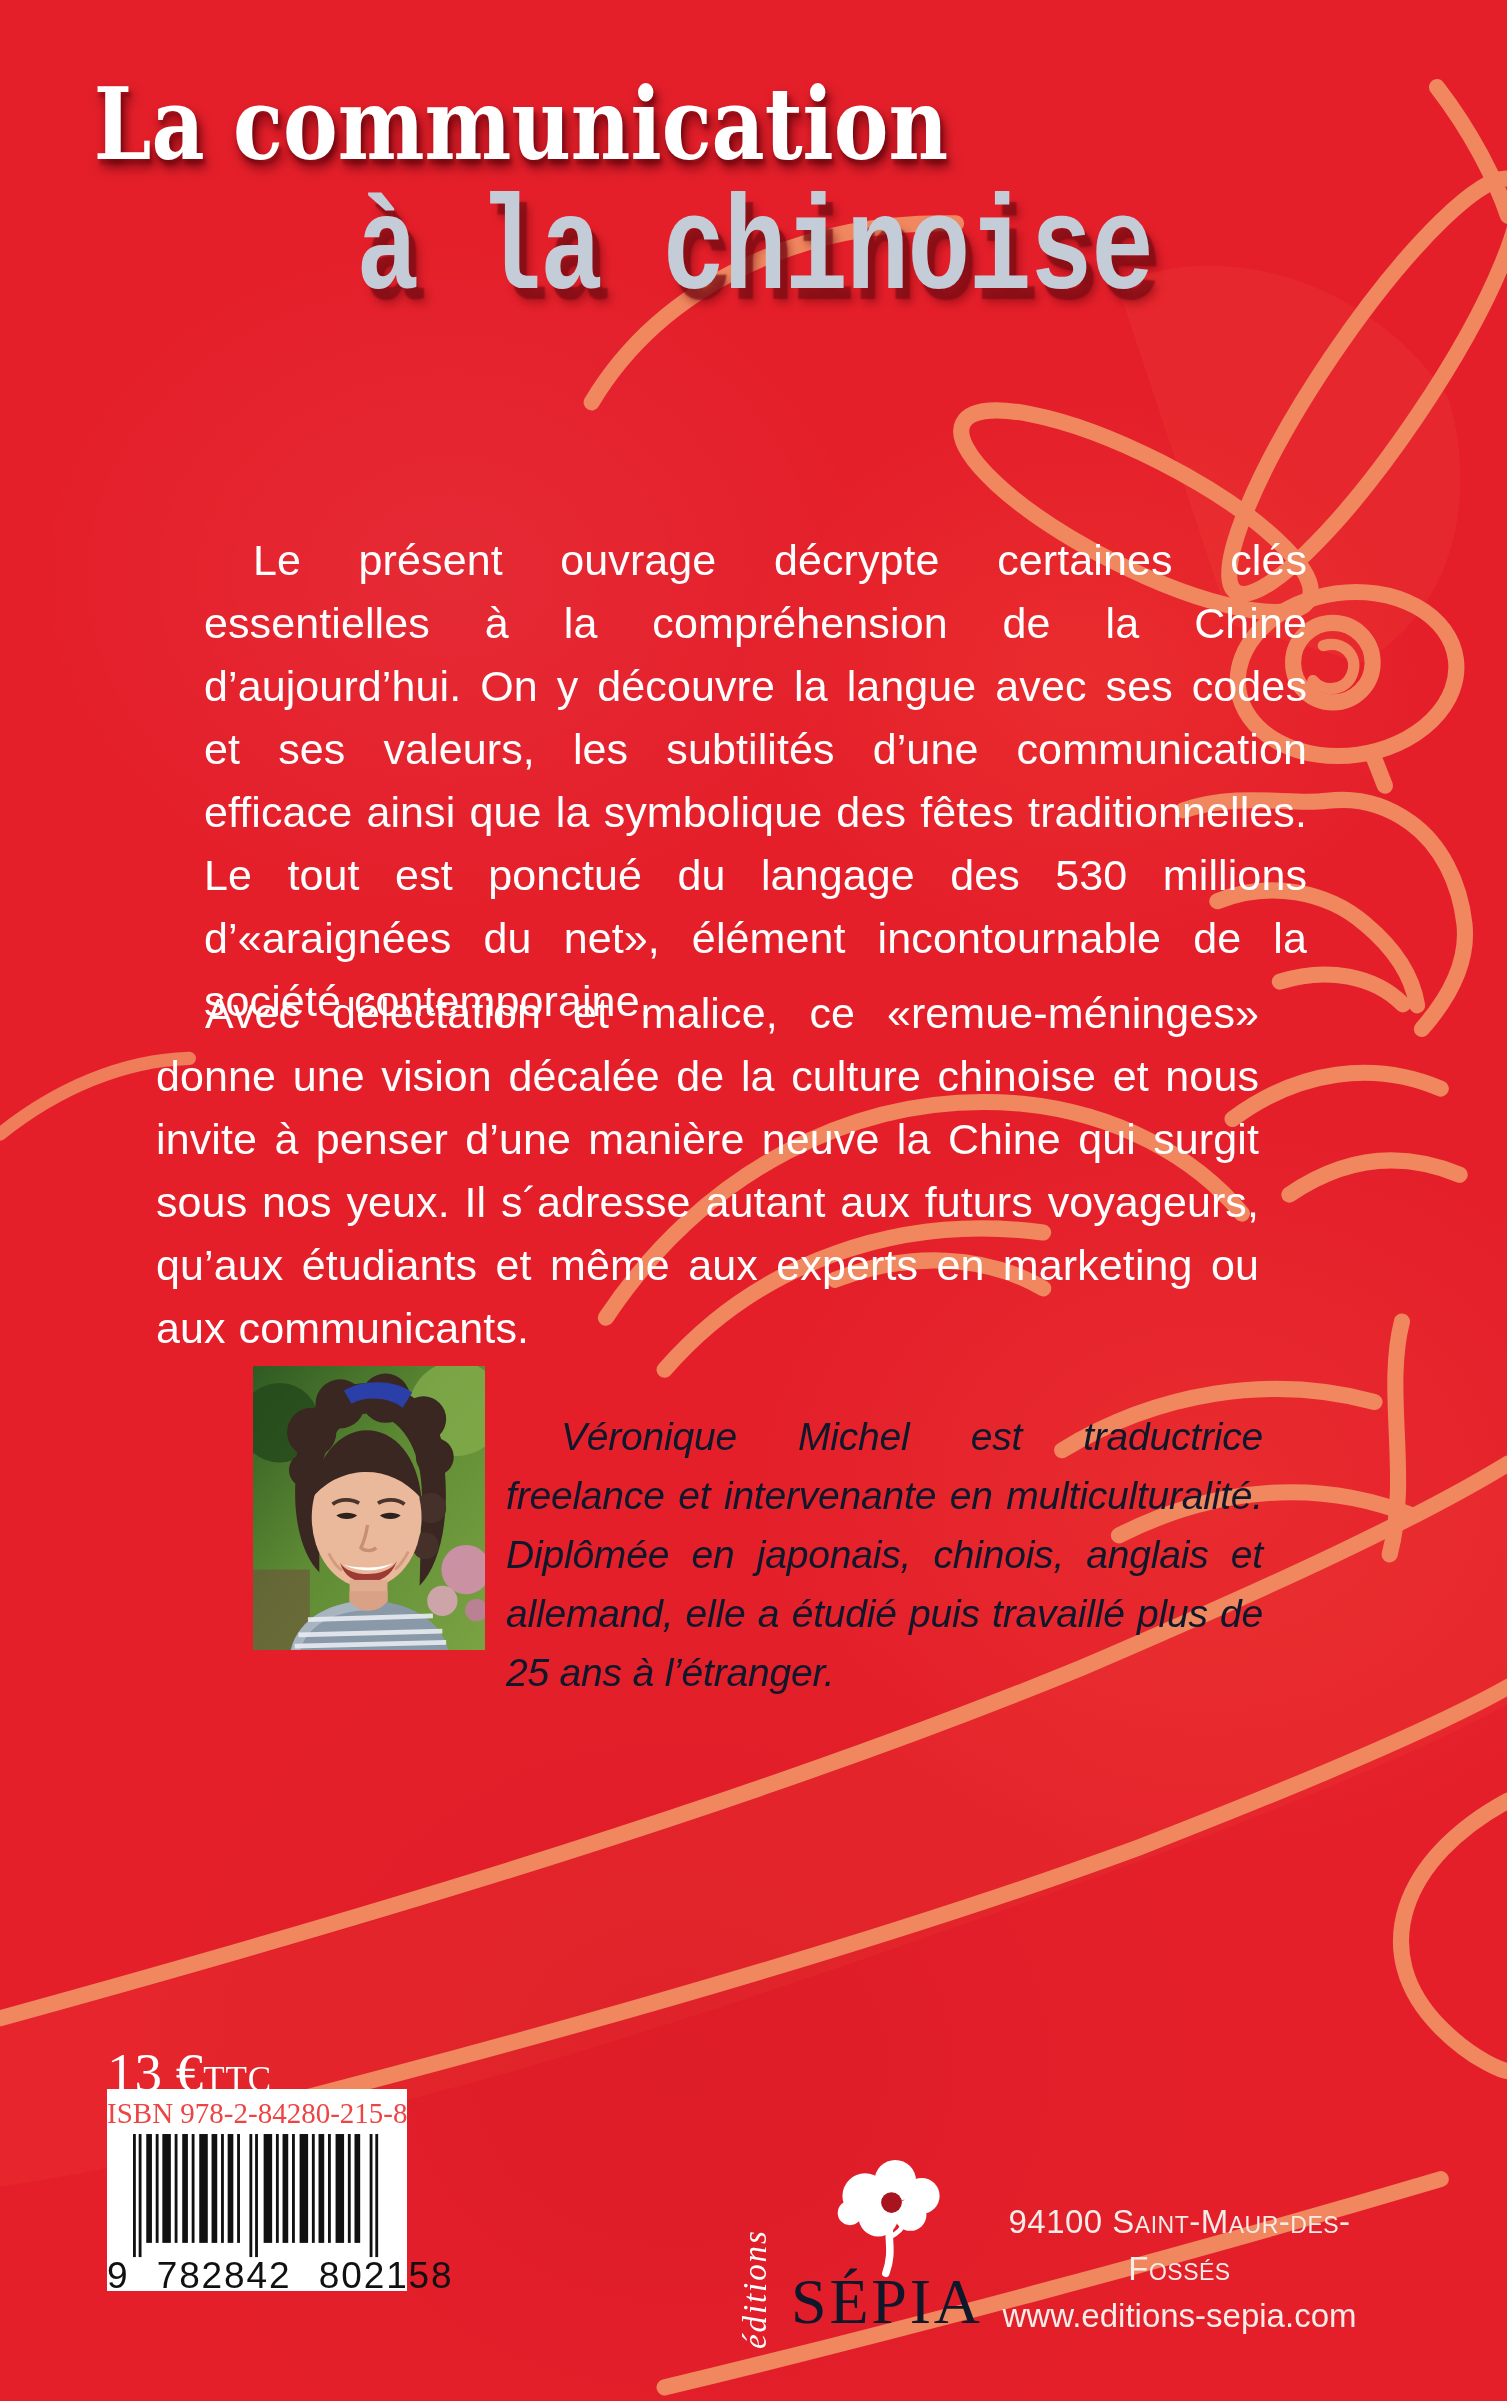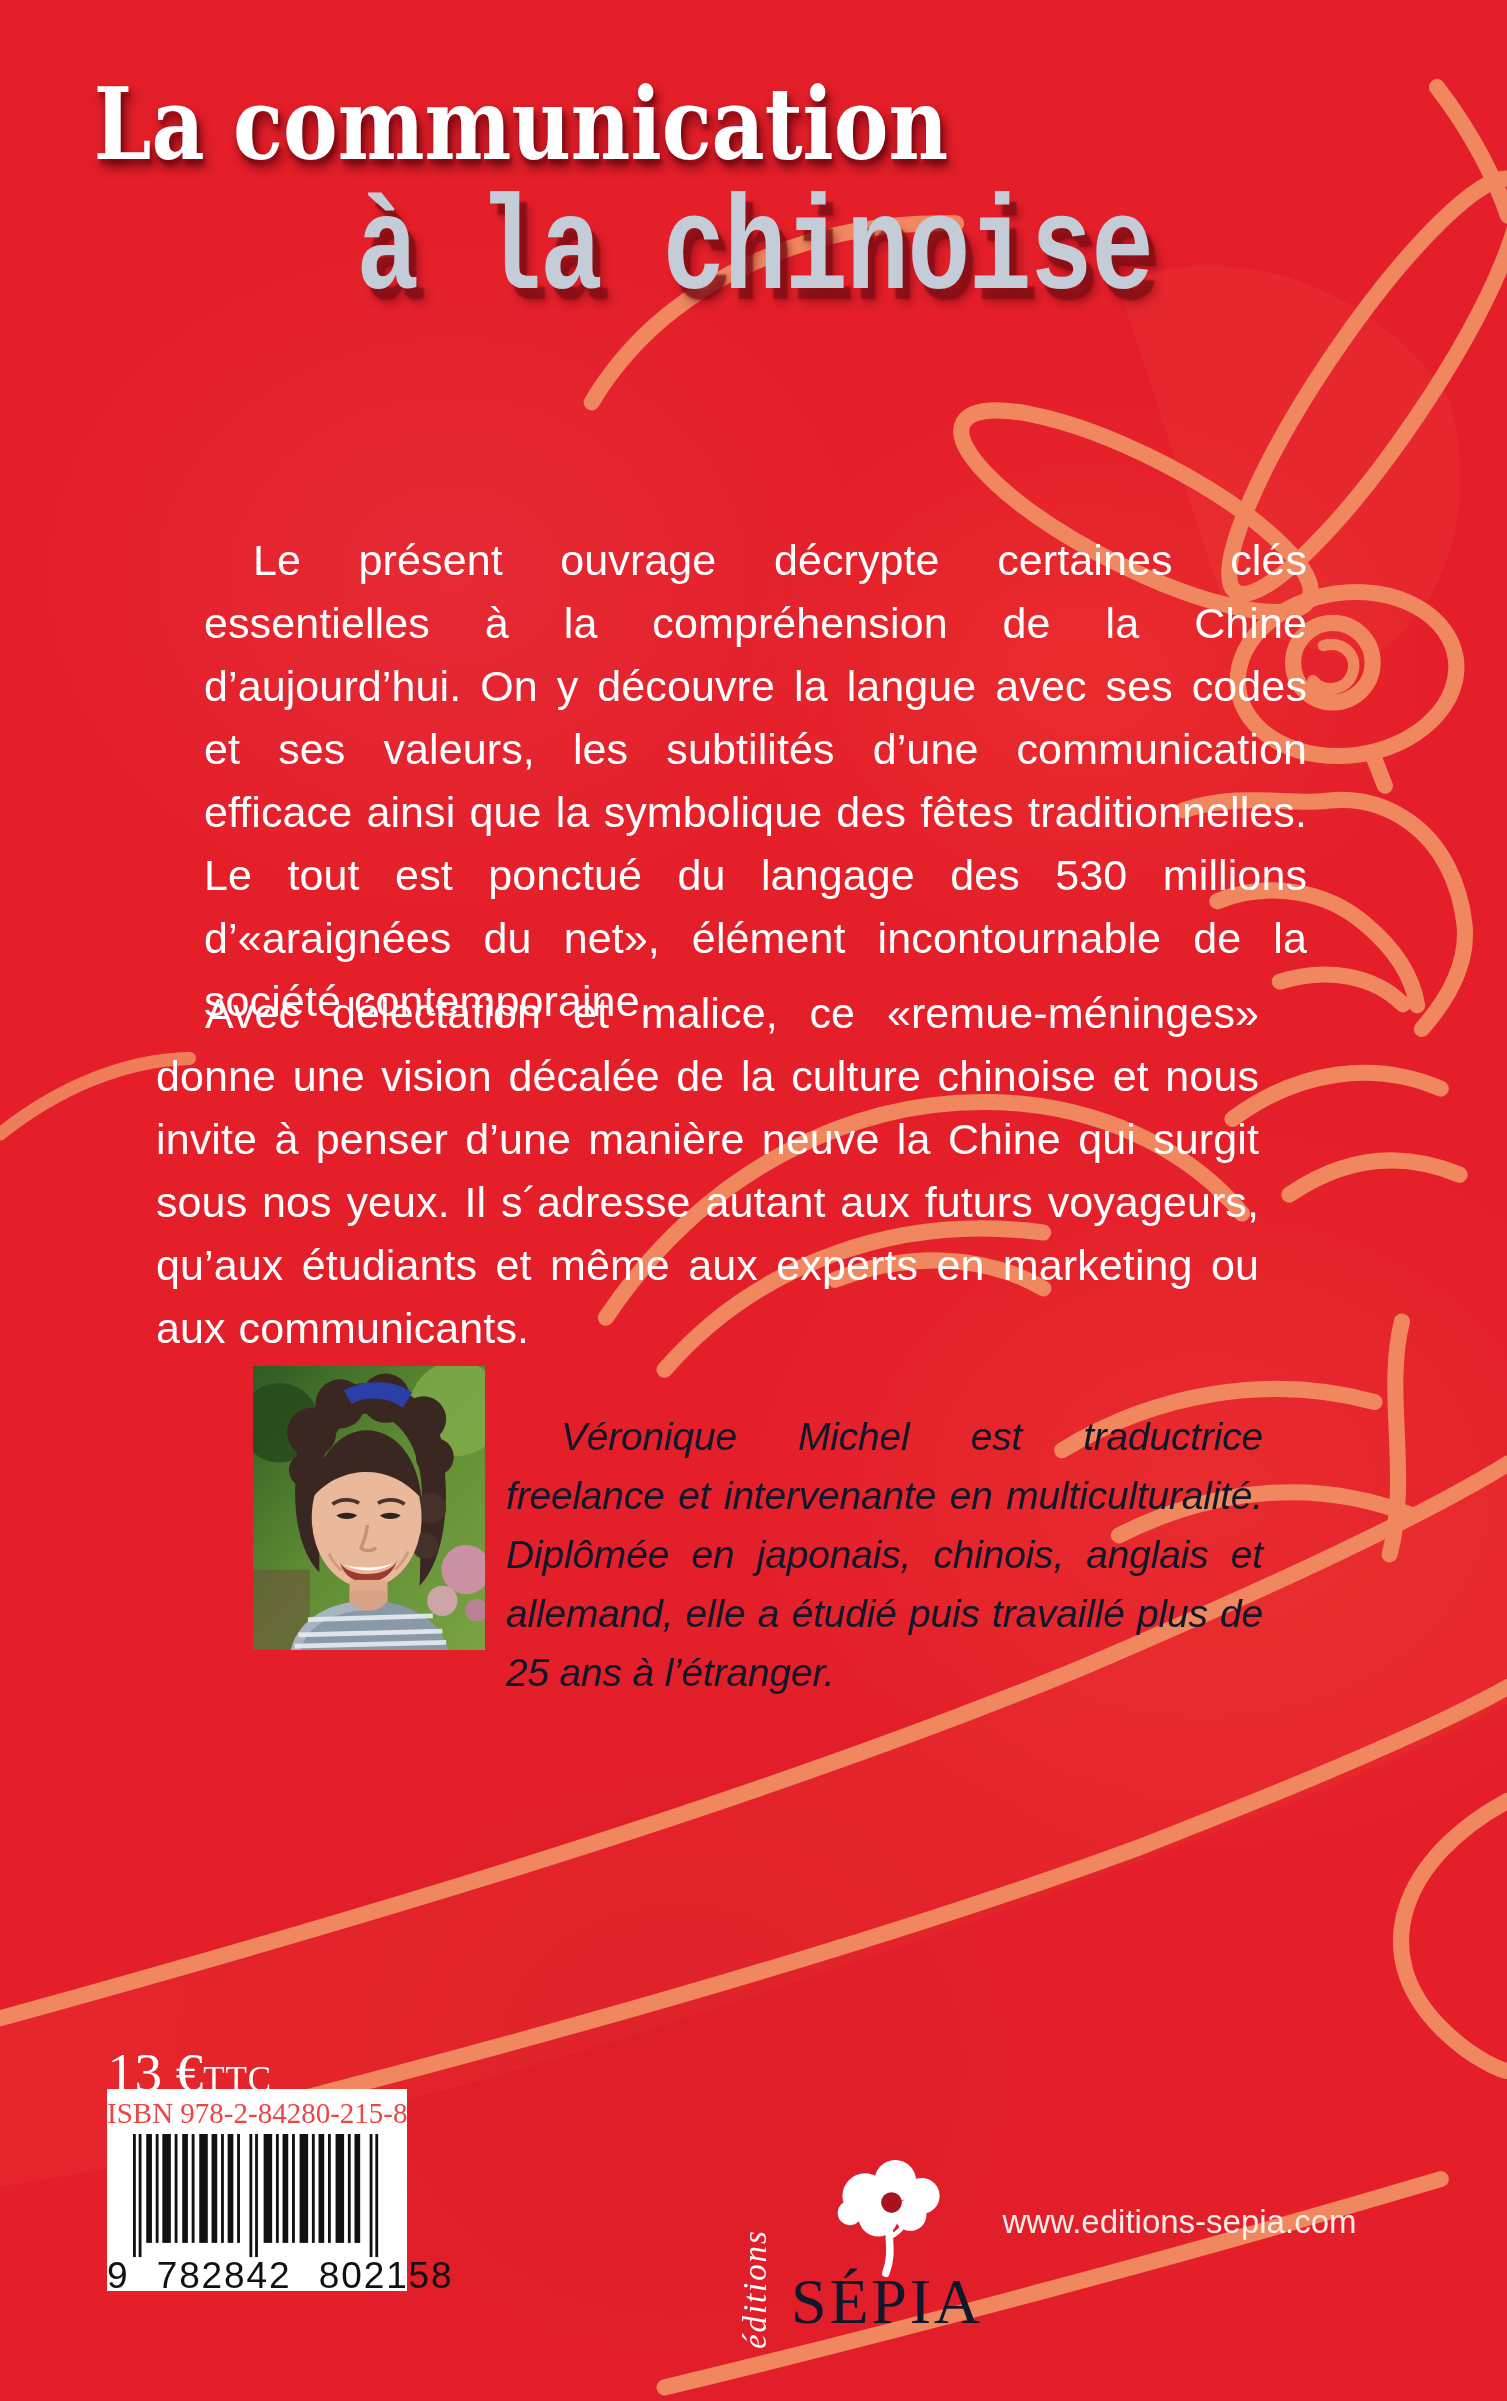--- a/index.html
+++ b/index.html
@@ -267,16 +267,17 @@
         <circle cx="66" cy="62" r="21"></circle>
       <circle cx="100" cy="60" r="17"></circle>
         <circle cx="36" cy="58" r="13"></circle>
     </g>
     <circle cx="80" cy="47" r="11" fill="#a8141d"></circle>
     <path d="M78 72 C76 88 82 100 74 122" stroke="#ffffff" stroke-width="8" fill="none" stroke-linecap="round"></path>
     <path d="M78 84 C86 80 92 74 94 68" stroke="#ffffff" stroke-width="5" fill="none" stroke-linecap="round"></path>
   </svg>
   <div class="sepia-name">SÉPIA</div>
   <div class="address">
+    <div class="smallcaps">94100 Saint-Maur-des-Fossés</div>
     <div>www.editions-sepia.com</div>
   </div>
 </div>
 
 
 </body></html>

